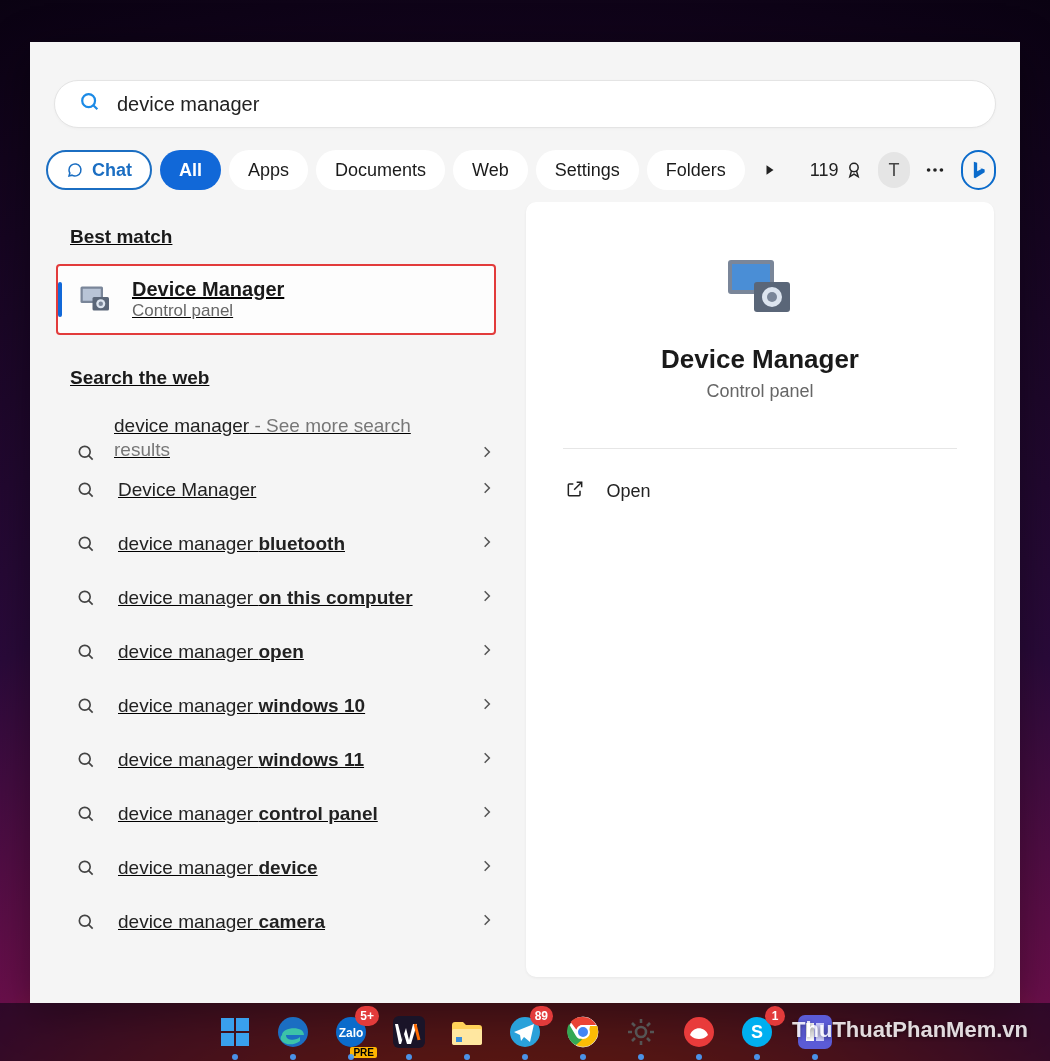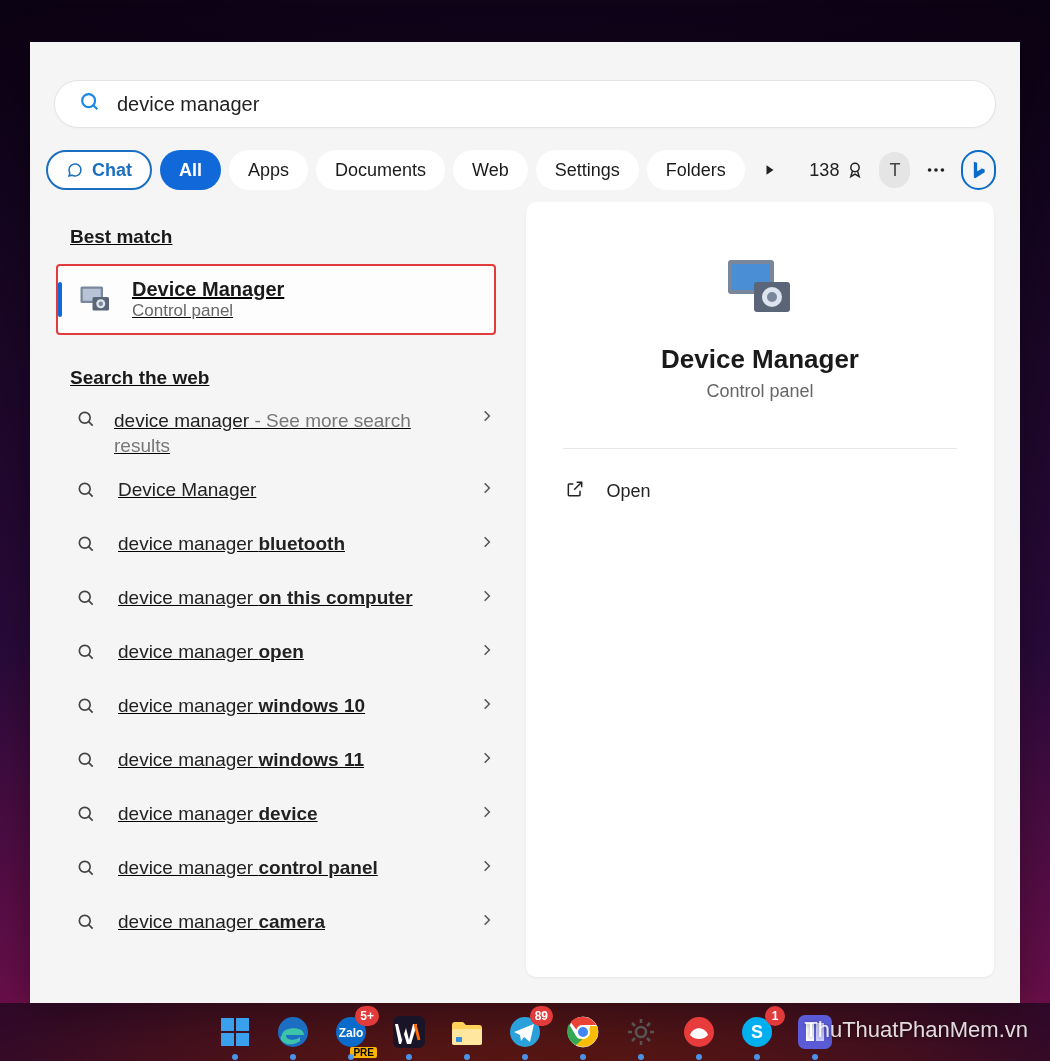--- a/index.html
+++ b/index.html
@@ -79,21 +79,21 @@
     content: ""; position: absolute; left: 0; top: 16px; bottom: 16px;
     width: 4px; background: #1168d8; border-radius: 2px;
   }
   .dm-icon { width: 36px; height: 36px; display: inline-flex; align-items: center; justify-content: center; }
   .bm-title { font-size: 20px; font-weight: 600; color: #1a1a1a; }
   .bm-sub { font-size: 17px; color: #666; }
   .web-item {
     height: 54px; display: flex; align-items: center; gap: 20px;
     padding: 0 8px 0 0; cursor: pointer; border-radius: 6px;
   }
-  .web-item.tall { height: 64px; align-items: flex-start; padding-top: 10px; gap: 16px; }
+  .web-item.tall { height: 64px; align-items: flex-end; padding-top: 10px; gap: 16px; }
   .web-icon { width: 24px; display: inline-flex; justify-content: center; color: #444; flex-shrink: 0; margin-left: 4px; }
   .web-text { flex: 1; font-size: 19px; color: #222; line-height: 1.3; }
   .web-text .bold { font-weight: 600; }
   .web-text .muted { color: #777; }
   .chev { width: 20px; color: #555; flex-shrink: 0; }
   .preview-icon { width: 72px; height: 64px; margin-bottom: 24px; }
   .preview-title { font-size: 26px; font-weight: 600; color: #1a1a1a; margin-bottom: 6px; }
   .preview-sub { font-size: 18px; color: #666; margin-bottom: 46px; }
   .preview-sep { width: 92%; height: 1px; background: #e6e6e6; margin-bottom: 20px; }
   .action-row {
@@ -115,21 +115,21 @@
     width: 6px; height: 6px; border-radius: 3px; background: #4aa0ff; opacity: 0;
   }
   .tb-item.running::after { opacity: 0.9; }
   .badge {
     position: absolute; top: -4px; right: -6px; min-width: 20px; height: 20px;
     border-radius: 10px; background: #e23b3b; color: #fff; font-size: 12px;
     display: inline-flex; align-items: center; justify-content: center; padding: 0 5px; font-weight: 600;
   }
   .watermark {
     position: absolute; right: 22px; bottom: 18px;
-    font-size: 22px; font-weight: 400; color: #fff; opacity: 0.85;
+    font-size: 22px; font-weight: 700; color: #fff; opacity: 0.85;
     text-shadow: 0 1px 4px rgba(0,0,0,0.6);
   }
 </style>
 </head>
 <body>
 
 <div class="search-panel">
 
   <div class="search-bar">
     <span>
@@ -166,21 +166,21 @@
     <div class="pill">
         <span>Folders</span>
       </div>
     <div class="icon-btn">
       <svg width="14" height="14" viewBox="0 0 24 24" fill="#222">
           <path d="M6 4l12 8-12 8z"></path>
         </svg>
     </div>
     <div class="filter-spacer"></div>
     <div class="points">
-      <span>138</span>
+      <span>119</span>
       <svg width="20" height="20" viewBox="0 0 24 24" fill="none" stroke="#222" stroke-width="1.8">
           <circle cx="12" cy="9" r="5"></circle>
           <path d="M9 13l-2 7 5-3 5 3-2-7"></path>
         </svg>
     </div>
     <div class="avatar">
         <span>T</span>
       </div>
     <div class="icon-btn">
       <svg width="22" height="22" viewBox="0 0 24 24" fill="#222">
@@ -303,33 +303,33 @@
                 <polyline points="8 4 16 12 8 20"></polyline>
               </svg></span>
           </div>
           <div class="web-item">
             <span class="web-icon">
               <svg width="20" height="20" viewBox="0 0 24 24" fill="none" stroke="#444" stroke-width="2">
                 <circle cx="10.5" cy="10.5" r="6.5"></circle>
                 <line x1="20" y1="20" x2="15.2" y2="15.2"></line>
               </svg>
             </span>
+            <span class="web-text"><span>device manager </span><span class="bold">control panel</span></span>
+            <span class="chev"><svg width="14" height="14" viewBox="0 0 24 24" fill="none" stroke="#555" stroke-width="2.6">
+                <polyline points="8 4 16 12 8 20"></polyline>
+              </svg></span>
+          </div>
+          <div class="web-item">
+            <span class="web-icon">
+              <svg width="20" height="20" viewBox="0 0 24 24" fill="none" stroke="#444" stroke-width="2">
+                <circle cx="10.5" cy="10.5" r="6.5"></circle>
+                <line x1="20" y1="20" x2="15.2" y2="15.2"></line>
+              </svg>
+            </span>
             <span class="web-text"><span>device manager </span><span class="bold">device</span></span>
-            <span class="chev"><svg width="14" height="14" viewBox="0 0 24 24" fill="none" stroke="#555" stroke-width="2.6">
-                <polyline points="8 4 16 12 8 20"></polyline>
-              </svg></span>
-          </div>
-          <div class="web-item">
-            <span class="web-icon">
-              <svg width="20" height="20" viewBox="0 0 24 24" fill="none" stroke="#444" stroke-width="2">
-                <circle cx="10.5" cy="10.5" r="6.5"></circle>
-                <line x1="20" y1="20" x2="15.2" y2="15.2"></line>
-              </svg>
-            </span>
-            <span class="web-text"><span>device manager </span><span class="bold">control panel</span></span>
             <span class="chev"><svg width="14" height="14" viewBox="0 0 24 24" fill="none" stroke="#555" stroke-width="2.6">
                 <polyline points="8 4 16 12 8 20"></polyline>
               </svg></span>
           </div>
           <div class="web-item">
             <span class="web-icon">
               <svg width="20" height="20" viewBox="0 0 24 24" fill="none" stroke="#444" stroke-width="2">
                 <circle cx="10.5" cy="10.5" r="6.5"></circle>
                 <line x1="20" y1="20" x2="15.2" y2="15.2"></line>
               </svg>

